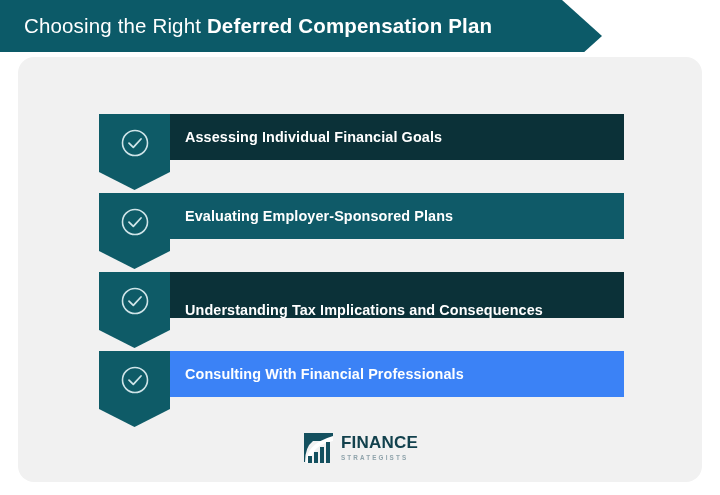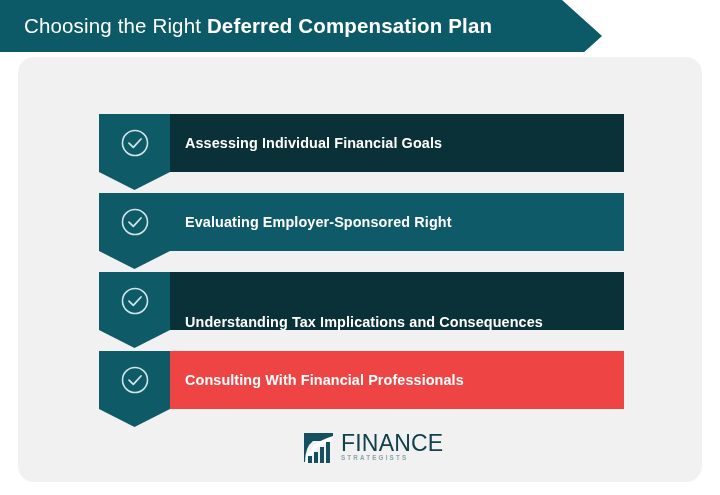--- a/index.html
+++ b/index.html
@@ -70,21 +70,21 @@
     height: 58px;
     margin-bottom: 21px;
   }
   .row:last-child { margin-bottom: 0; }
 
   .row-body {
     position: absolute;
     left: 71px;
     top: 0;
     right: 0;
-    height: 58px;
+    height: 46px;
     display: flex;
     align-items: center;
   }
   .row-label {
     color: #ffffff;
     font-size: 14.4px;
     font-weight: 700;
     letter-spacing: 0.1px;
     padding-left: 15px;
     white-space: nowrap;
@@ -126,22 +126,22 @@
     margin-right: 5px;
   }
   .logo-mark svg { display: block; }
   .logo-text {
     display: flex;
     flex-direction: column;
     justify-content: center;
   }
   .logo-name {
     color: #12414d;
-    font-size: 23px;
-    font-weight: 400;
+    font-size: 17px;
+    font-weight: 700;
     letter-spacing: 0.2px;
     line-height: 18px;
   }
   .logo-sub {
     color: #8fa3ab;
     font-size: 6.3px;
     font-weight: 700;
     letter-spacing: 2.15px;
     line-height: 9px;
     margin-top: 1px;
@@ -169,21 +169,21 @@
           <svg width="30" height="30" viewBox="0 0 30 30">
             <circle cx="15" cy="15" r="12.5" fill="none" stroke="#cfe4e8" stroke-width="1.6"></circle>
             <polyline points="9,15.2 13.3,19.3 21,11" fill="none" stroke="#cfe4e8" stroke-width="1.8" stroke-linecap="round" stroke-linejoin="round"></polyline>
           </svg>
         </span>
       </div>
     </div>
 
     <div class="row">
       <div class="row-body" style="background: rgb(15, 90, 104);">
-        <span class="row-label">Evaluating Employer-Sponsored Right</span>
+        <span class="row-label">Evaluating Employer-Sponsored Plans</span>
       </div>
       <div class="row-tab" style="background: rgb(14, 91, 103);">
         <span class="check-icon">
           <svg width="30" height="30" viewBox="0 0 30 30">
             <circle cx="15" cy="15" r="12.5" fill="none" stroke="#cfe4e8" stroke-width="1.6"></circle>
             <polyline points="9,15.2 13.3,19.3 21,11" fill="none" stroke="#cfe4e8" stroke-width="1.8" stroke-linecap="round" stroke-linejoin="round"></polyline>
           </svg>
         </span>
       </div>
     </div>
@@ -196,21 +196,21 @@
         <span class="check-icon">
           <svg width="30" height="30" viewBox="0 0 30 30">
             <circle cx="15" cy="15" r="12.5" fill="none" stroke="#cfe4e8" stroke-width="1.6"></circle>
             <polyline points="9,15.2 13.3,19.3 21,11" fill="none" stroke="#cfe4e8" stroke-width="1.8" stroke-linecap="round" stroke-linejoin="round"></polyline>
           </svg>
         </span>
       </div>
     </div>
 
     <div class="row">
-      <div class="row-body" style="background: #ef4444; text-align: right;">
+      <div class="row-body" style="background: #3b82f6; text-align: right;">
         <span class="row-label">Consulting With Financial Professionals</span>
       </div>
       <div class="row-tab" style="background: rgb(14, 91, 103);">
         <span class="check-icon">
           <svg width="30" height="30" viewBox="0 0 30 30">
             <circle cx="15" cy="15" r="12.5" fill="none" stroke="#cfe4e8" stroke-width="1.6"></circle>
             <polyline points="9,15.2 13.3,19.3 21,11" fill="none" stroke="#cfe4e8" stroke-width="1.8" stroke-linecap="round" stroke-linejoin="round"></polyline>
           </svg>
         </span>
       </div>

